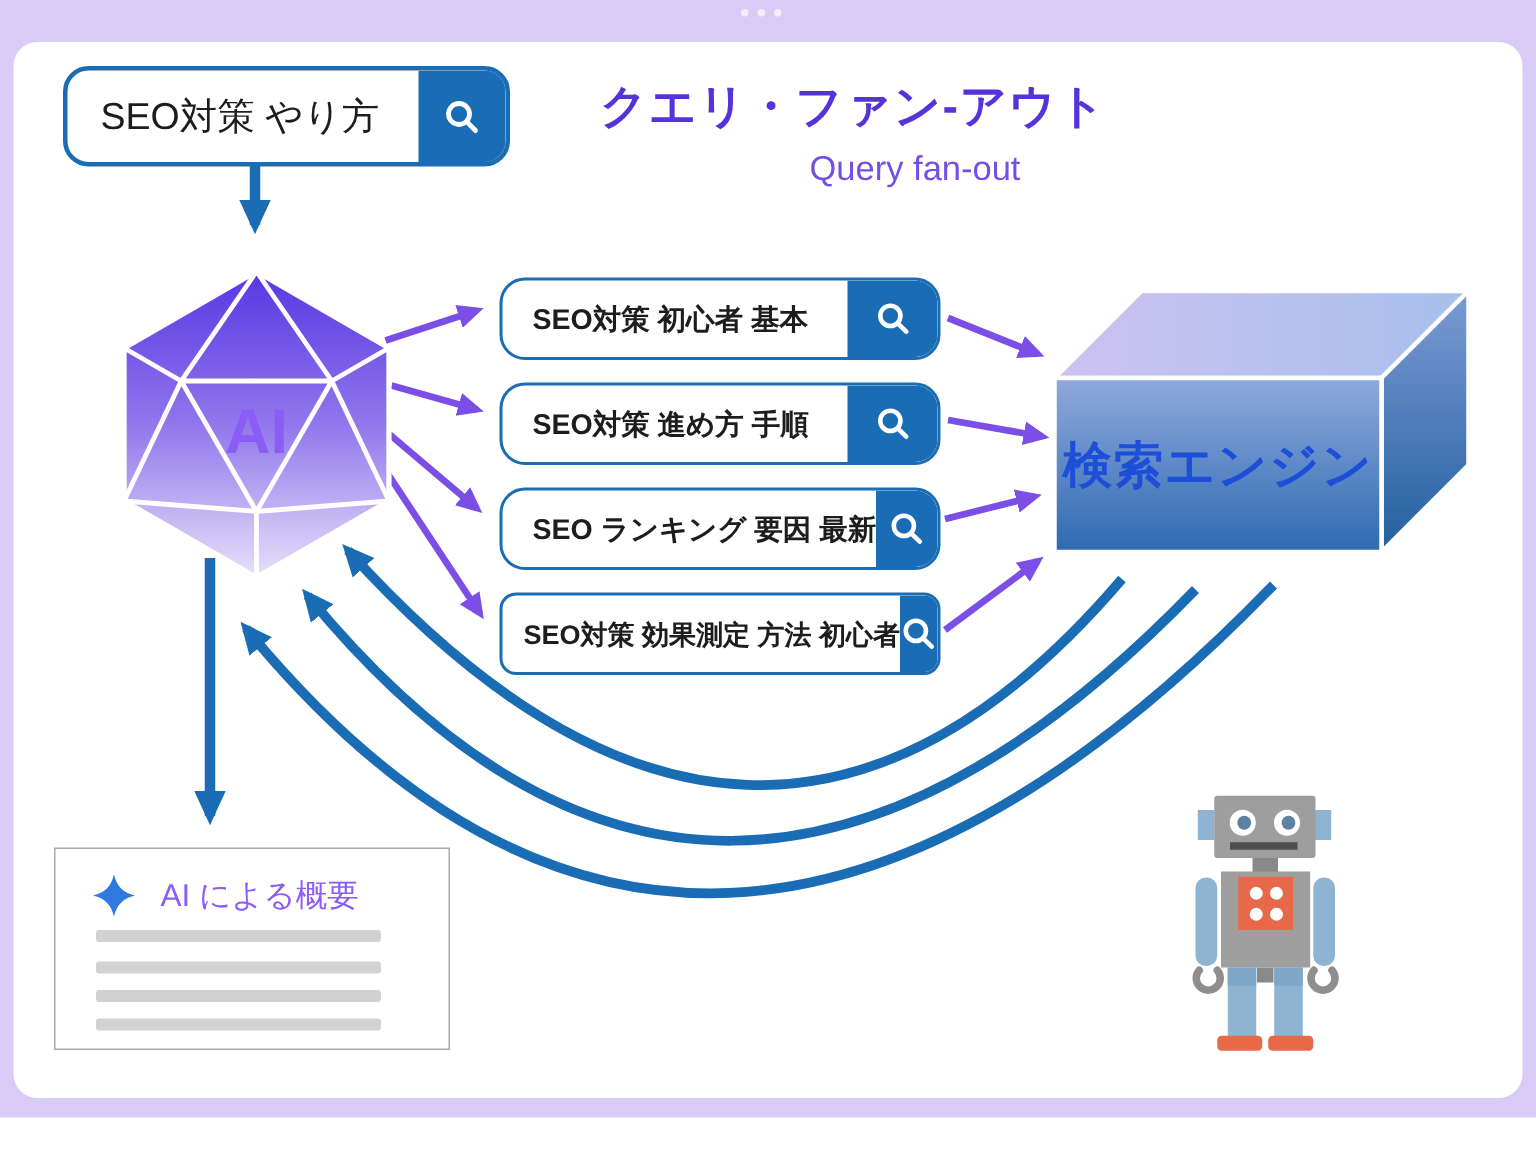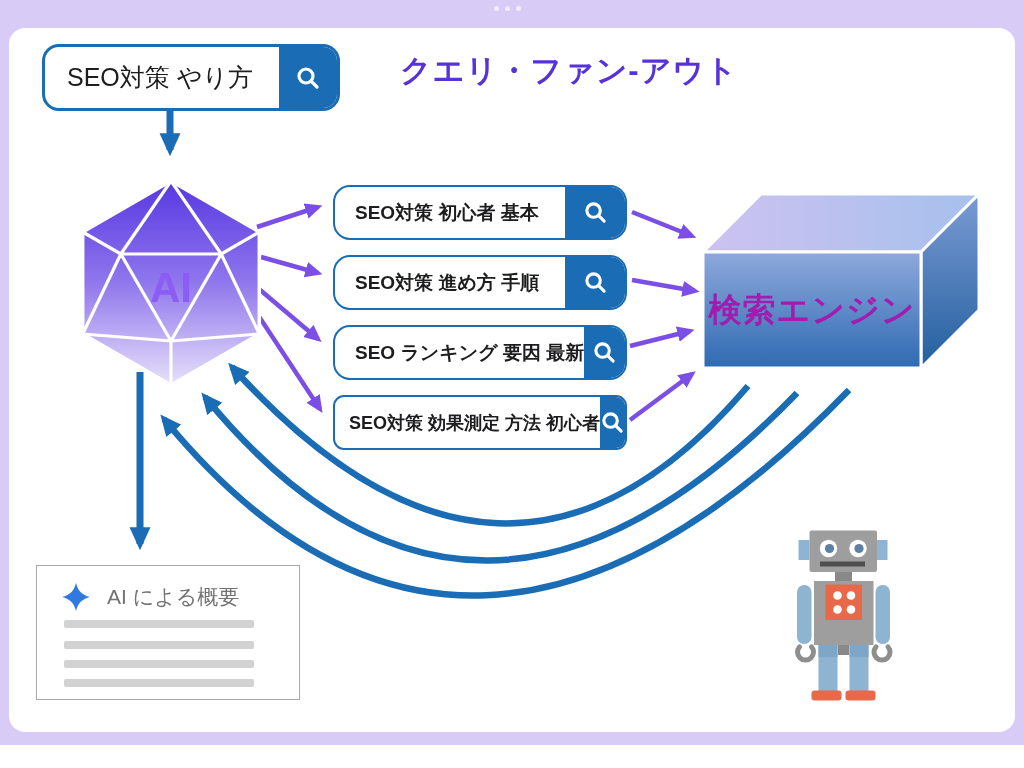--- a/index.html
+++ b/index.html
@@ -26,26 +26,26 @@
   .fan-row{width:294px;height:55px;border-width:2.5px;}
   .fan-row .q{font-size:19px;font-weight:600;padding-left:20px;}
   .fan-row .btn{width:60px;}
   .row1{left:333px;top:185px;} .row2{left:333px;top:255px;}
   .row3{left:333px;top:325px;} .row4{left:333px;top:395px;border-radius:11px;}
 
   
   .ai-label{left:121px;top:264px;width:100px;height:48px;display:flex;align-items:center;justify-content:center;
             font-size:42px;font-weight:800;color:#8b5cf6;z-index:4;}
   .engine-label{left:703px;top:252px;width:218px;height:116px;display:flex;align-items:center;justify-content:center;
-            font-size:33px;font-weight:800;color:#a21caf;letter-spacing:1px;z-index:4;}
+            font-size:33px;font-weight:800;color:#1d4ed8;letter-spacing:1px;z-index:4;}
 
   
   .overview{left:36px;top:565px;width:264px;height:135px;background:#ffffff;border:1.5px solid #a9a9a9;box-sizing:border-box;}
   .ov-head{position:absolute;left:22px;top:14px;display:flex;align-items:center;gap:14px;}
-  .ov-title{font-size:21px;font-weight:500;color:#737373;}
+  .ov-title{font-size:21px;font-weight:500;color:#8b5cf6;}
   .ov-line{position:absolute;left:27px;width:190px;height:8px;background:#d2d2d2;border-radius:2px;}
   .l1{top:54px;} .l2{top:75px;} .l3{top:94px;} .l4{top:113px;}
 </style>
 </head>
 <body>
 
 <div class="stage">
   <div class="frame"></div>
   <div class="window-dots">
       <i></i>
@@ -77,20 +77,21 @@
     <line x1="632" y1="280" x2="695" y2="291" stroke="#7b4fe6" stroke-width="4.5" marker-end="url(#mP)"></line>
     <line x1="630" y1="346" x2="690" y2="331" stroke="#7b4fe6" stroke-width="4.5" marker-end="url(#mP)"></line>
     <line x1="630" y1="420" x2="692" y2="374" stroke="#7b4fe6" stroke-width="4.5" marker-end="url(#mP)"></line>
 
     <path d="M748 386 Q506 670 232 367" fill="none" stroke="#1a6db4" stroke-width="6.5" marker-end="url(#mB)"></path>
     <path d="M797 393 Q475 726 205 397" fill="none" stroke="#1a6db4" stroke-width="6.5" marker-end="url(#mB)"></path>
     <path d="M849 390 Q466 786 164 419" fill="none" stroke="#1a6db4" stroke-width="6.5" marker-end="url(#mB)"></path>
   </svg>
 
   <div class="abs title">クエリ・ファン-アウト</div>
+  <div class="abs subtitle">Query fan-out</div>
 
   <div class="abs srow main-search">
     <div class="q">SEO対策 やり方</div>
     <div class="btn">
       <svg width="26" height="26" viewBox="0 0 26 26">
         <circle cx="11" cy="11" r="7" fill="none" stroke="#ffffff" stroke-width="3.2"></circle>
         <line x1="16.5" y1="16.5" x2="22" y2="22" stroke="#ffffff" stroke-width="3.2" stroke-linecap="round"></line>
       </svg>
     </div>
   </div>

